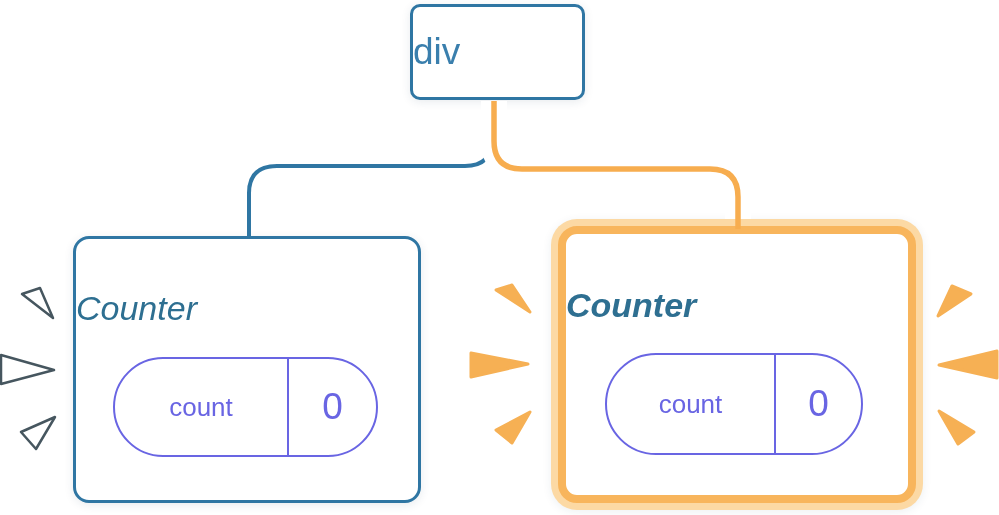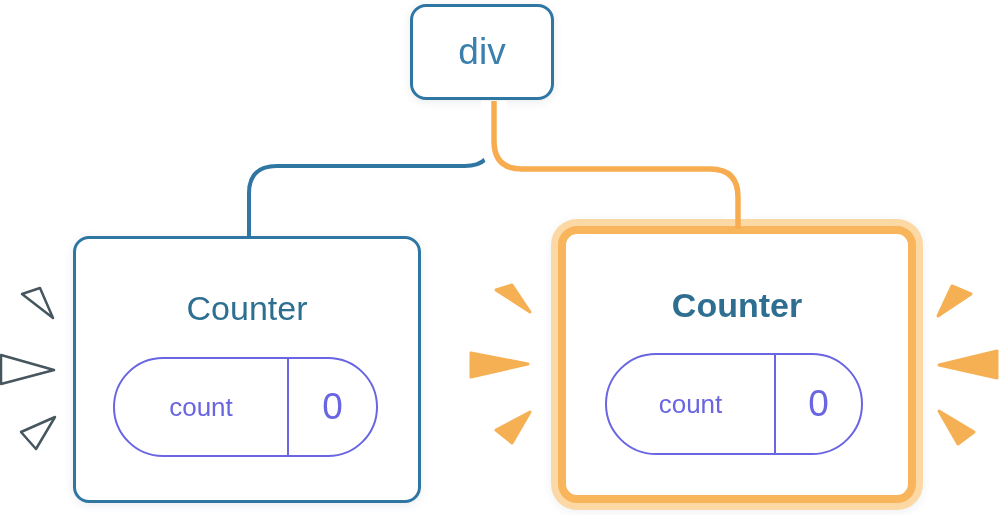--- a/index.html
+++ b/index.html
@@ -10,38 +10,38 @@
   .links{position:absolute;left:0;top:0;width:999px;height:515px;z-index:3;pointer-events:none;}
   .link-blue{fill:none;stroke:var(--blue);stroke-width:4px;}
   .link-casing{fill:none;stroke:#ffffff;stroke-width:26px;}
   .link-orange{fill:none;stroke:var(--orange-line);stroke-width:5.5px;}
   .sparkle-white{fill:#ffffff;stroke:var(--sparkle-outline);stroke-width:2.5px;stroke-linejoin:round;}
   .sparkle-orange{fill:var(--orange);stroke:var(--orange);stroke-width:3px;stroke-linejoin:round;}
 
   .node{position:absolute;background:var(--node-bg);box-sizing:border-box;z-index:2;
         box-shadow:0 2px 10px rgba(30,60,90,.10);}
   .root-node{
-    left:410px;top:4px;width:144px;height:96px;border:3px solid var(--blue);border-radius:16px;
-    display:flex;align-items:center;justify-content:center;
+    left:410px;top:4px;width:175px;height:96px;border:3px solid var(--blue);border-radius:10px;
+    display:flex;align-items:center;justify-content:flex-start;
     font-size:37px;font-weight:500;color:var(--blue-text);
   }
   .counter-box{width:348px;height:267px;border:3px solid var(--blue);border-radius:16px;}
   .counter-left{left:73px;top:236px;}
   .ring{
     position:absolute;left:551px;top:219px;width:372px;height:291px;z-index:2;
     background:var(--pale-orange);border-radius:26px;box-sizing:border-box;padding:7px;
     box-shadow:0 2px 10px rgba(30,60,90,.08);
   }
   .ring-inner{
     width:100%;height:100%;box-sizing:border-box;background:#ffffff;
     border:8px solid var(--orange-border);border-radius:19px;position:relative;
   }
   .counter-title{
-    position:absolute;top:50px;left:0;width:100%;text-align:center;
-    font-size:34px;color:var(--title-blue);font-weight:500;
+    position:absolute;top:50px;left:0;width:100%;
+    font-size:34px;color:var(--title-blue);font-weight:500;font-style:italic;
   }
   .counter-title.bold{font-weight:700;top:52px;}
   .pill{
     position:absolute;box-sizing:border-box;border:2.5px solid var(--purple);border-radius:60px;
     display:flex;align-items:stretch;color:var(--purple);
   }
   .pill-left{left:37px;top:118px;width:265px;height:100px;}
   .pill-right{left:39px;top:119px;width:258px;height:102px;}
   .pill-name{display:flex;align-items:center;justify-content:center;
     font-size:26px;border-right:2.5px solid var(--purple);}

